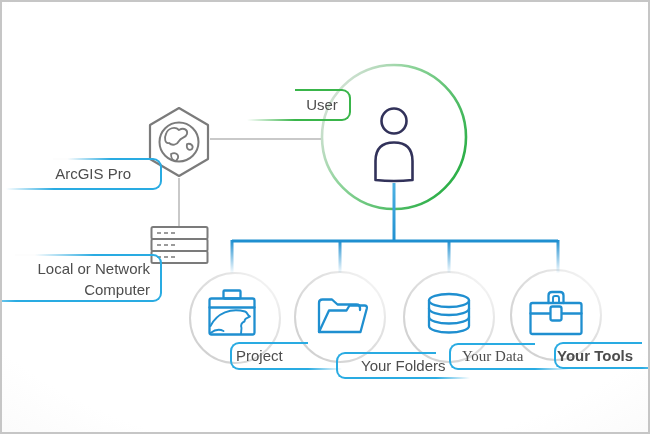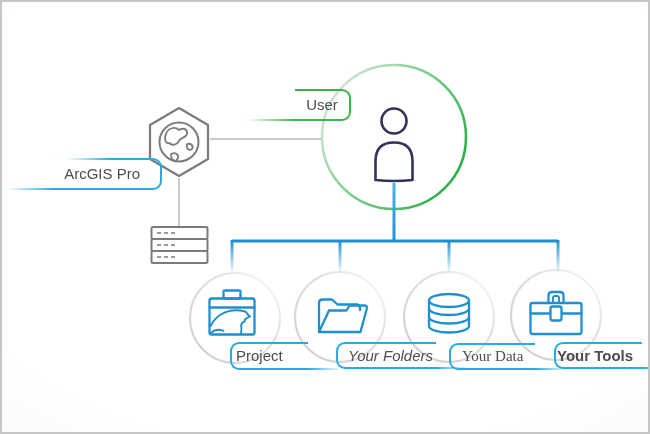--- a/index.html
+++ b/index.html
@@ -141,34 +141,37 @@
 
     <g fill="none" stroke="#1f8fd0" stroke-width="2.3" stroke-linejoin="round" stroke-linecap="round">
       <path d="M546.5 301 v-7.5 q0 -3.5 3.5 -3.5 h8 q3.5 0 3.5 3.5 v7.5"></path>
       <path d="M551 301 v-5 q0 -2 2 -2 h2 q2 0 2 2 v5" stroke-width="1.9"></path>
       <rect x="528.5" y="301" width="51" height="31" rx="2"></rect>
       <line x1="528.5" y1="311.5" x2="579.5" y2="311.5"></line>
       <rect x="548.5" y="304.5" width="11" height="14" rx="2" fill="#ffffff"></rect>
     </g>
   </svg>
 
-  <div class="callout co-right fade-top" style="--c:#29abe2; left:52px; top:156px; width:108px; height:32px; line-height:28px; text-align:right; padding-right:20px;">
+  <div class="callout co-right fade-top" style="--c:#29abe2; left:52px; top:156px; width:108px; height:32px; line-height:28px; text-align:right; padding-right:29px;">
     <span>ArcGIS Pro</span>
   </div>
 
   <div class="callout co-right" style="--c:#39b54a; left:293px; top:87px; width:56px; height:32px; line-height:28px; text-align:center;">
     <span>User</span>
   </div>
 
+  <div class="callout co-right fade-top" style="--c:#29abe2; left:14px; top:252px; width:146px; height:48px; line-height:21px; text-align:right; padding:2px 10px 0 0; white-space:normal;">
+    <span>Local or Network Computer</span>
+  </div>
 
   <div class="callout co-left" style="--c:#29abe2; left:228px; top:340px; width:78px; height:28px; line-height:24px; padding-left:4px;">
     <span>Project</span>
   </div>
 
-  <div class="callout co-left" style="--c:#29abe2; left:334px; top:340px; width:100px; height:27px; line-height:23px; padding-left:10px;font-style:italic;">
+  <div class="callout co-left" style="--c:#29abe2; left:334px; top:350px; width:100px; height:27px; line-height:23px; padding-left:23px;">
     <span>Your Folders</span>
   </div>
 
   <div class="callout co-left" style="--c:#29abe2; left:447px; top:341px; width:86px; height:27px; line-height:23px; padding-left:11px;font-family:Liberation Serif, serif;">
     <span>Your Data</span>
   </div>
 
   <div class="callout co-left" style="--c:#29abe2; left:552px; top:340px; width:88px; height:27px; line-height:23px; padding-left:1px;font-weight:bold;">
     <span>Your Tools</span>
   </div>

